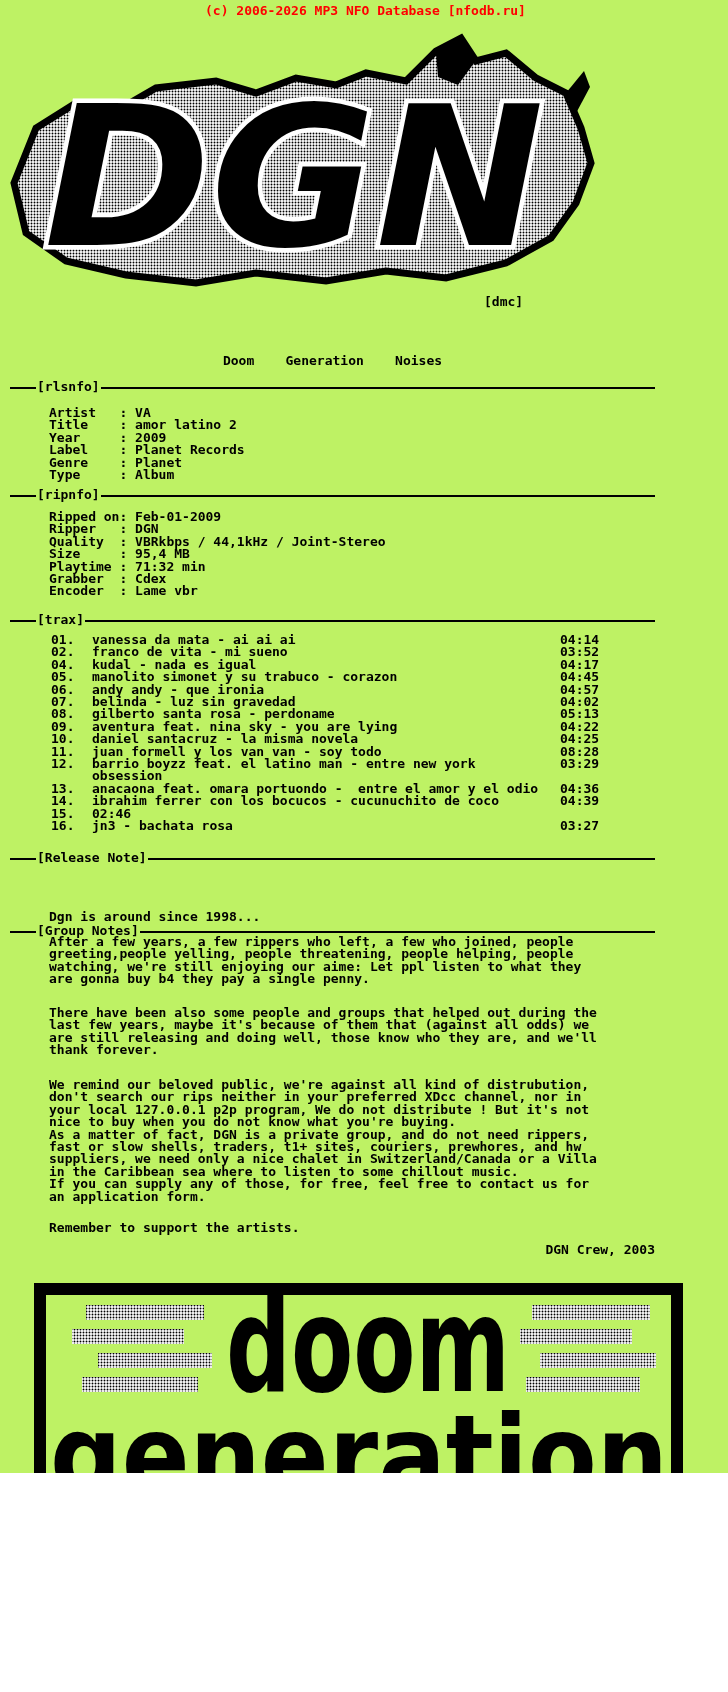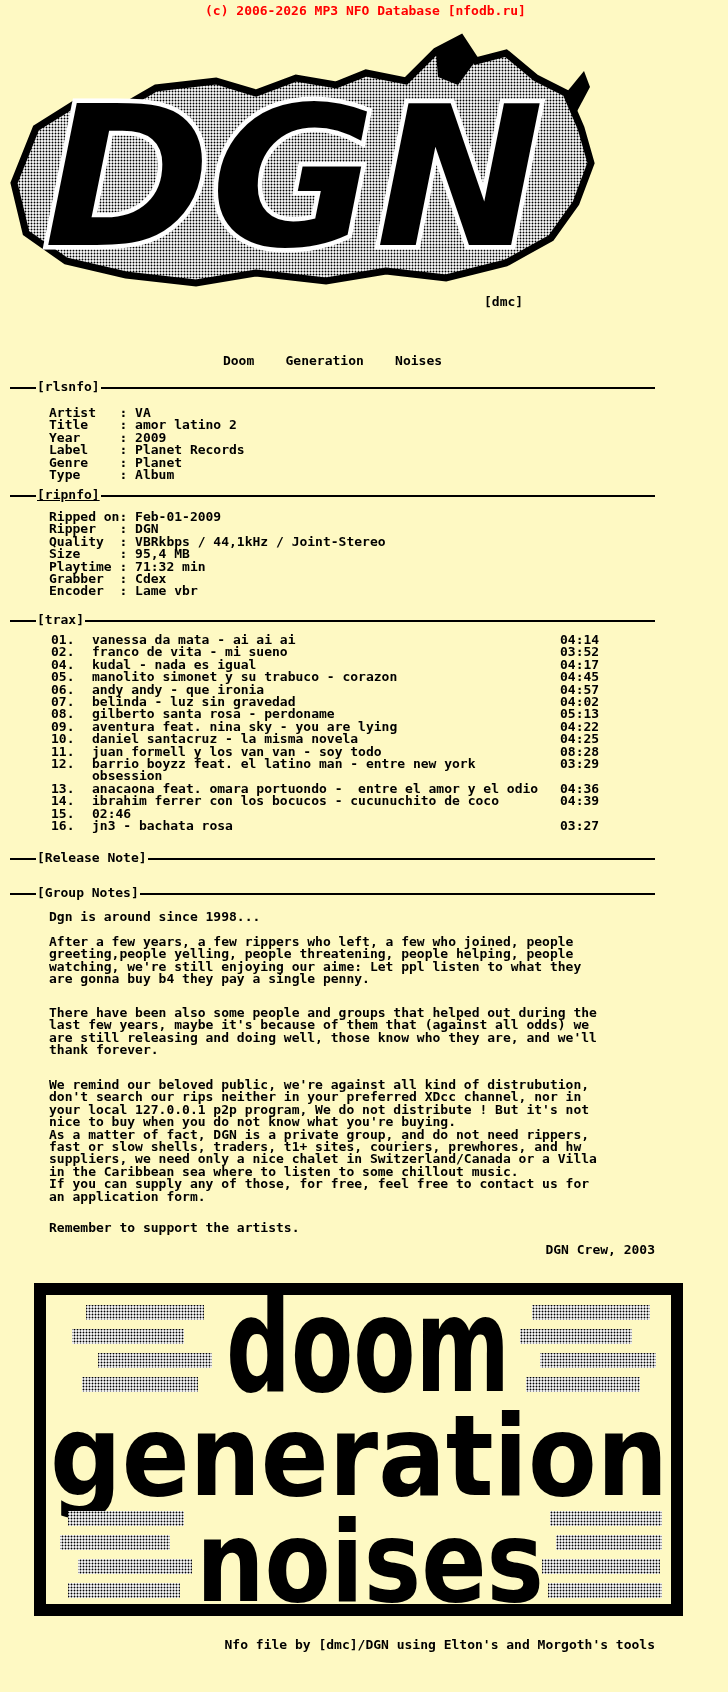--- a/index.html
+++ b/index.html
@@ -1,16 +1,16 @@
 <!DOCTYPE html>
 <html><head>
 <meta charset="utf-8">
 <style>
   html,body{margin:0;padding:0;background:#ffffff;}
-  #page{position:relative;width:728px;height:1692px;background:#fef9c3;overflow:hidden;
+  #page{position:relative;width:728px;height:1473px;background:#bef264;overflow:hidden;
         font-family:"DejaVu Sans Mono",monospace;font-weight:bold;font-size:13px;
         line-height:12.4px;color:#000;}
   .abs{position:absolute;}
   #site-banner{top:5px;left:205px;color:#ff0000;white-space:pre;cursor:pointer;}
   #dmc-credit{top:296px;left:484px;white-space:pre;}
   #title-line{top:355px;left:10px;width:645px;text-align:center;white-space:pre;}
   .rule{left:10px;width:645px;display:flex;align-items:center;height:13px;}
   .rule::before{content:"";width:26px;border-top:2px solid #000;}
   .rule::after{content:"";flex:1;border-top:2px solid #000;}
   .rule .rlabel{padding:0 1px;white-space:pre;}
@@ -64,21 +64,21 @@
   </div>
   <div class="abs fields" style="top:407px;">
     <div class="frow"><span class="flabel">Artist</span><span>: </span><span>VA</span></div>
     <div class="frow"><span class="flabel">Title</span><span>: </span><span>amor latino 2</span></div>
     <div class="frow"><span class="flabel">Year</span><span>: </span><span>2009</span></div>
     <div class="frow"><span class="flabel">Label</span><span>: </span><span>Planet Records</span></div>
     <div class="frow"><span class="flabel">Genre</span><span>: </span><span>Planet</span></div>
     <div class="frow"><span class="flabel">Type</span><span>: </span><span>Album</span></div>
   </div>
 
-  <div class="abs rule" style="top:489px;text-decoration:underline;">
+  <div class="abs rule" style="top:489px;">
     <span class="rlabel">[ripnfo]</span>
   </div>
   <div class="abs fields" style="top:511px;">
     <div class="frow"><span class="flabel">Ripped on</span><span>: </span><span>Feb-01-2009</span></div>
     <div class="frow"><span class="flabel">Ripper</span><span>: </span><span>DGN</span></div>
     <div class="frow"><span class="flabel">Quality</span><span>: </span><span>VBRkbps / 44,1kHz / Joint-Stereo</span></div>
     <div class="frow"><span class="flabel">Size</span><span>: </span><span>95,4 MB</span></div>
     <div class="frow"><span class="flabel">Playtime</span><span>: </span><span>71:32 min</span></div>
     <div class="frow"><span class="flabel">Grabber</span><span>: </span><span>Cdex</span></div>
     <div class="frow"><span class="flabel">Encoder</span><span>: </span><span>Lame vbr</span></div>
@@ -103,21 +103,21 @@
     <div class="trow"><span class="tnum">13.</span><span class="ttitle">anacaona feat. omara portuondo -  entre el amor y el odio</span><span class="ttime">04:36</span></div>
     <div class="trow"><span class="tnum">14.</span><span class="ttitle">ibrahim ferrer con los bocucos - cucunuchito de coco</span><span class="ttime">04:39</span></div>
     <div class="trow"><span class="tnum">15.</span><span class="ttime">02:46</span></div>
     <div class="trow"><span class="tnum">16.</span><span class="ttitle">jn3 - bachata rosa</span><span class="ttime">03:27</span></div>
   </div>
 
   <div class="abs rule" style="top:852px;">
     <span class="rlabel">[Release Note]</span>
   </div>
 
-  <div class="abs rule" style="top:887px;">
+  <div class="abs rule" style="top:925px;">
     <span class="rlabel">[Group Notes]</span>
   </div>
   <div class="abs para" style="top:911px;">Dgn is around since 1998...</div>
   <div class="abs para" style="top:936px;">After a few years, a few rippers who left, a few who joined, people
 greeting,people yelling, people threatening, people helping, people
 watching, we're still enjoying our aime: Let ppl listen to what they
 are gonna buy b4 they pay a single penny.</div>
   <div class="abs para" style="top:1007px;">There have been also some people and groups that helped out during the
 last few years, maybe it's because of them that (against all odds) we
 are still releasing and doing well, those know who they are, and we'll

